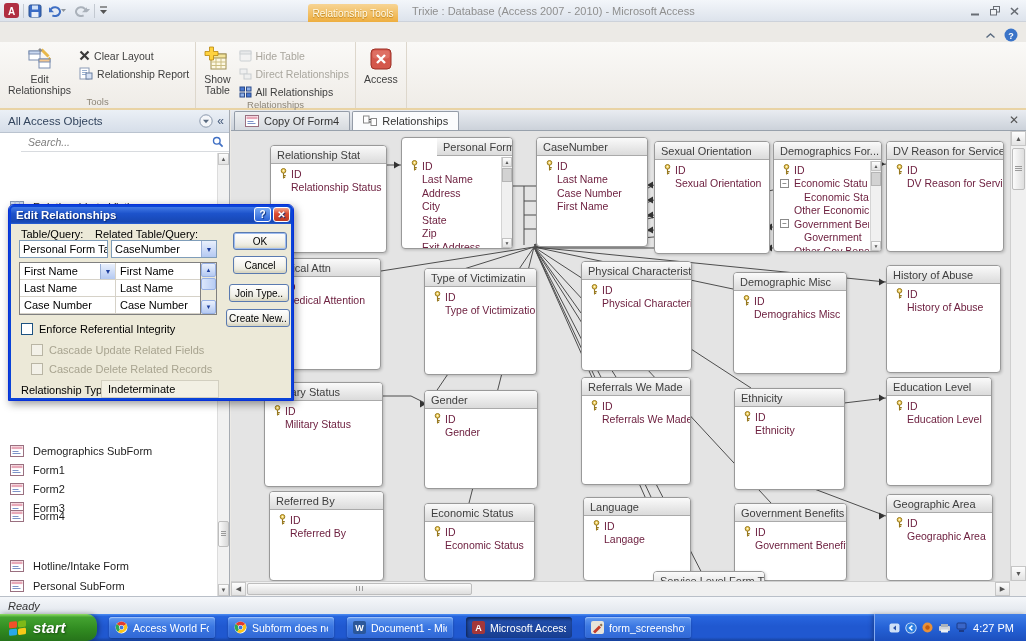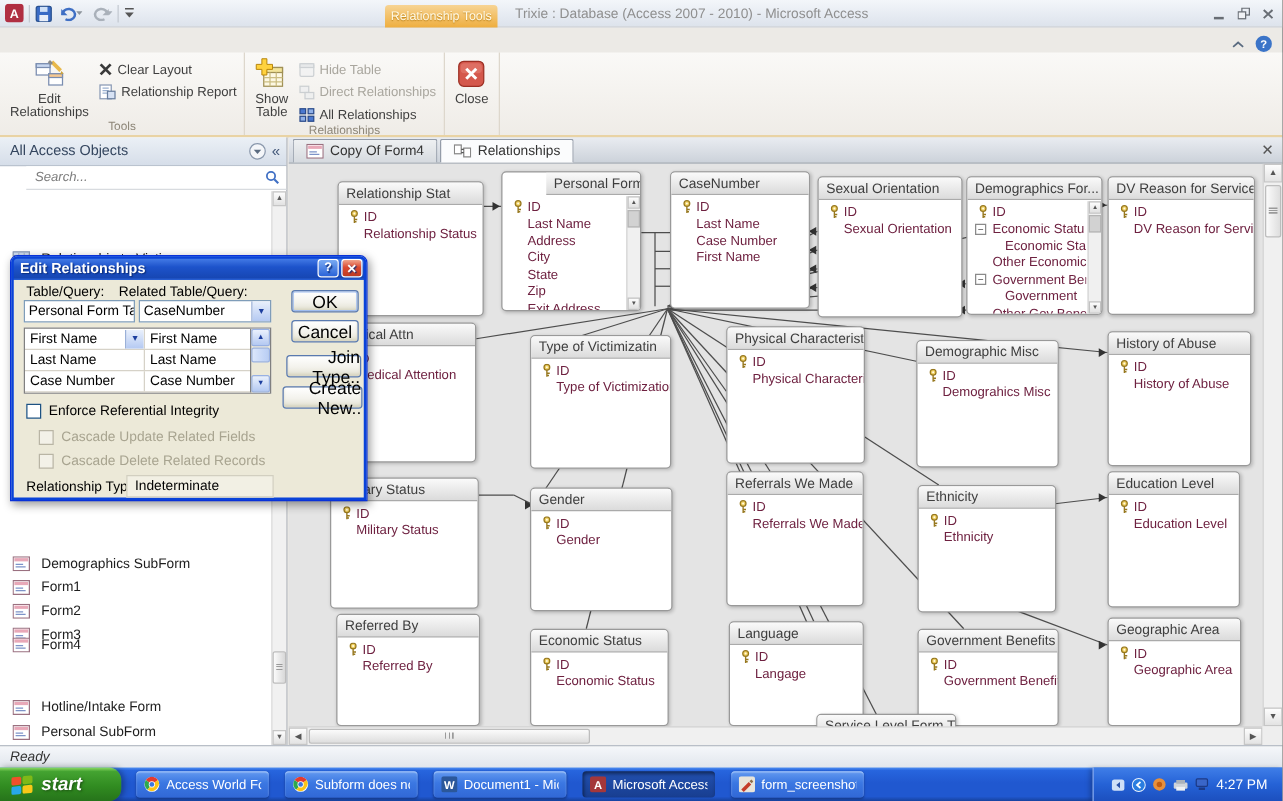--- a/index.html
+++ b/index.html
@@ -158,21 +158,21 @@
     background:linear-gradient(#eaf1fd,#b4c9f2);border:1px solid #98b1e4;border-radius:2px;}
   .gsb .th{position:absolute;left:0;top:15px;width:15px;height:12px;
     background:linear-gradient(90deg,#dce7fb,#b8cdf4);border:1px solid #98b1e4;border-radius:2px;}
   .dcb{position:absolute;display:flex;align-items:center;gap:6px;white-space:nowrap;}
   .cbx{width:12px;height:12px;flex:none;background:#fff;border:1px solid #1d5281;}
   .dcb.off{color:#a8a490;}
   .dcb.off .cbx{border-color:#b9b5a4;background:#f3f1e8;}
   .rtv{position:absolute;left:92px;top:156px;width:118px;height:18px;display:flex;
     align-items:center;padding-left:6px;background:#f2f0e4;border:1px solid #d2cfc0;}
   .dpb{position:absolute;height:18px;display:flex;align-items:center;justify-content:center;
-    font-size:14px;color:#000;border:1px solid #5a7ab0;border-radius:3px;
+    font-size:10px;color:#000;border:1px solid #5a7ab0;border-radius:3px;
     background:linear-gradient(#ffffff,#f3f2ec 55%,#e2e0d0);box-shadow:inset 0 -2px 2px #d8d5c2;text-align:right;}
   .dpb.def{box-shadow:inset 0 0 0 1px #9ebcf0,inset 0 -2px 2px #d8d5c2;}
   .ic{display:inline-flex;line-height:0;}
   .sep{width:1px;height:14px;background:#c3c9d1;}
 </style>
 </head>
 <body>
 
 <div class="screen">
 
@@ -349,21 +349,21 @@
         <div class="rcontent">
           <div class="bigbtn">
             <span class="ic">
               <svg width="22" height="22">
                 <rect x="1" y="1" width="20" height="20" rx="4" fill="#d4584c" stroke="#9c2f24"></rect>
                 <rect x="2.5" y="2.5" width="17" height="8" rx="3" fill="#e2796e" opacity="0.7"></rect>
                 <path d="M7 7l8 8M15 7l-8 8" stroke="#fff" stroke-width="2.4"></path>
               </svg>
             </span>
             <div class="biglab">
-              <div>Close</div>
+              <div>Access</div>
             </div>
           </div>
         </div>
         <div class="glabel"></div>
       </div>
     </div>
 
   <div class="navpane">
     <div class="navheader">
       <span class="t">All Access Objects</span>

